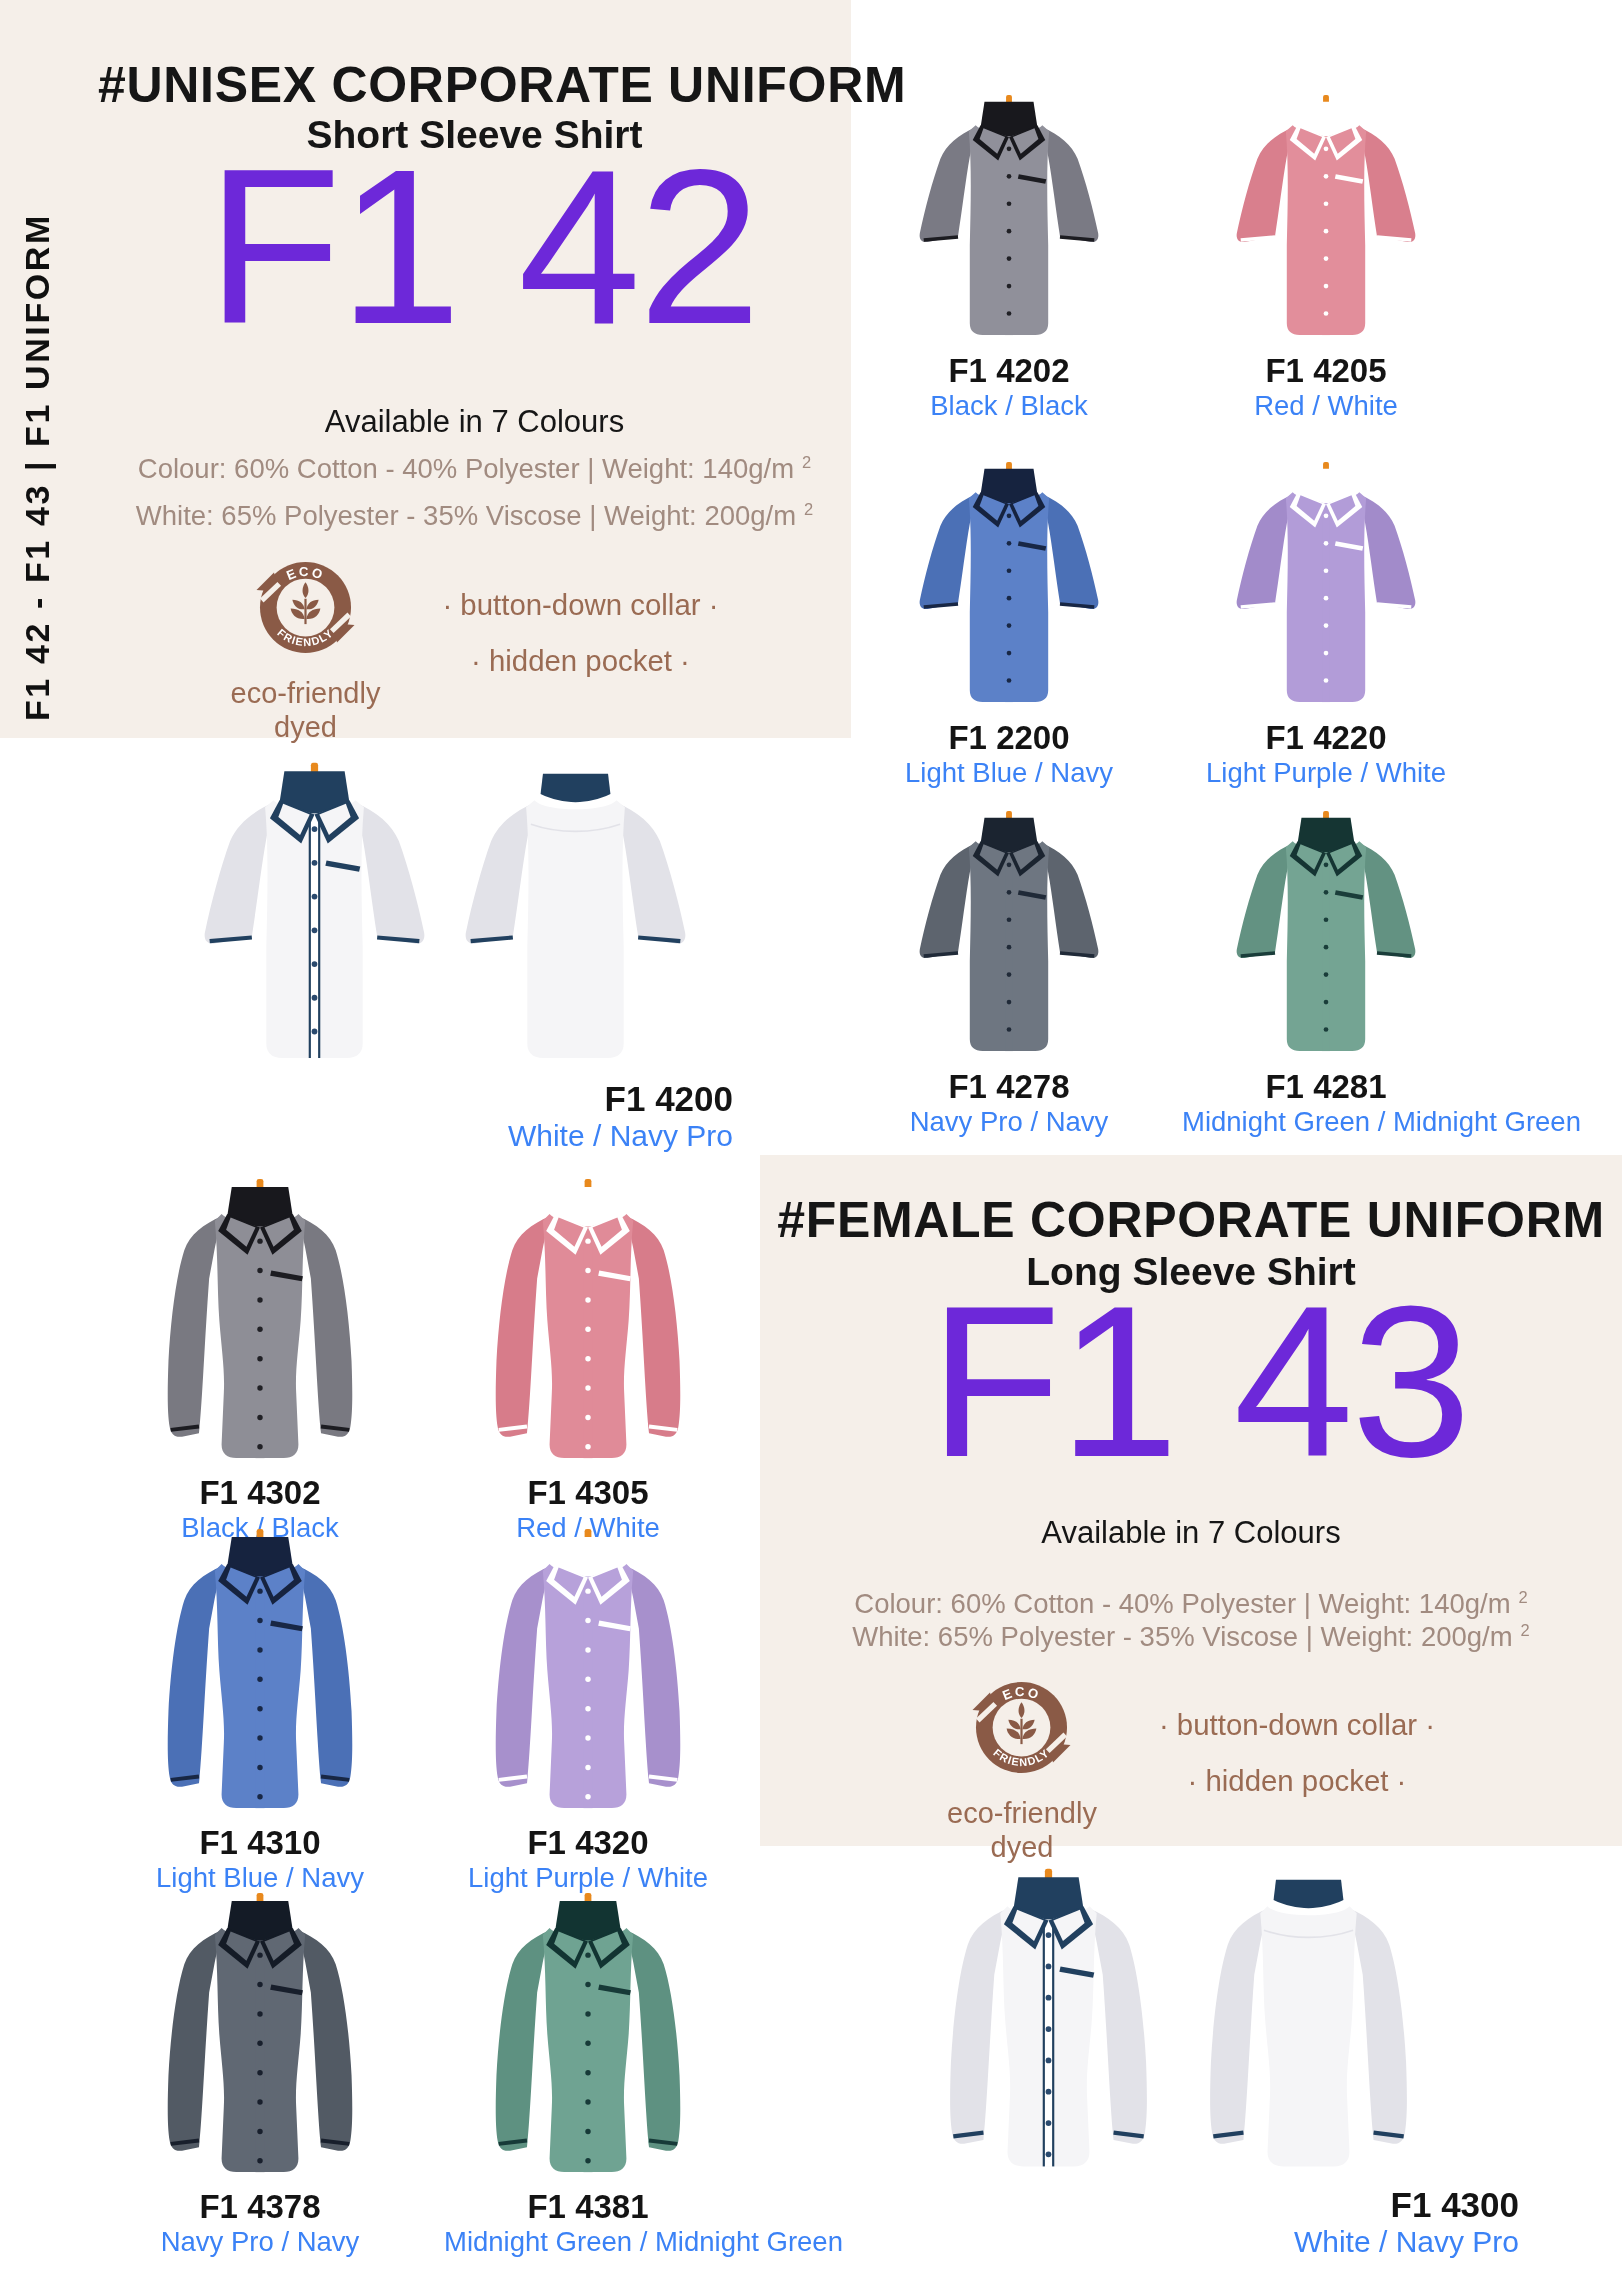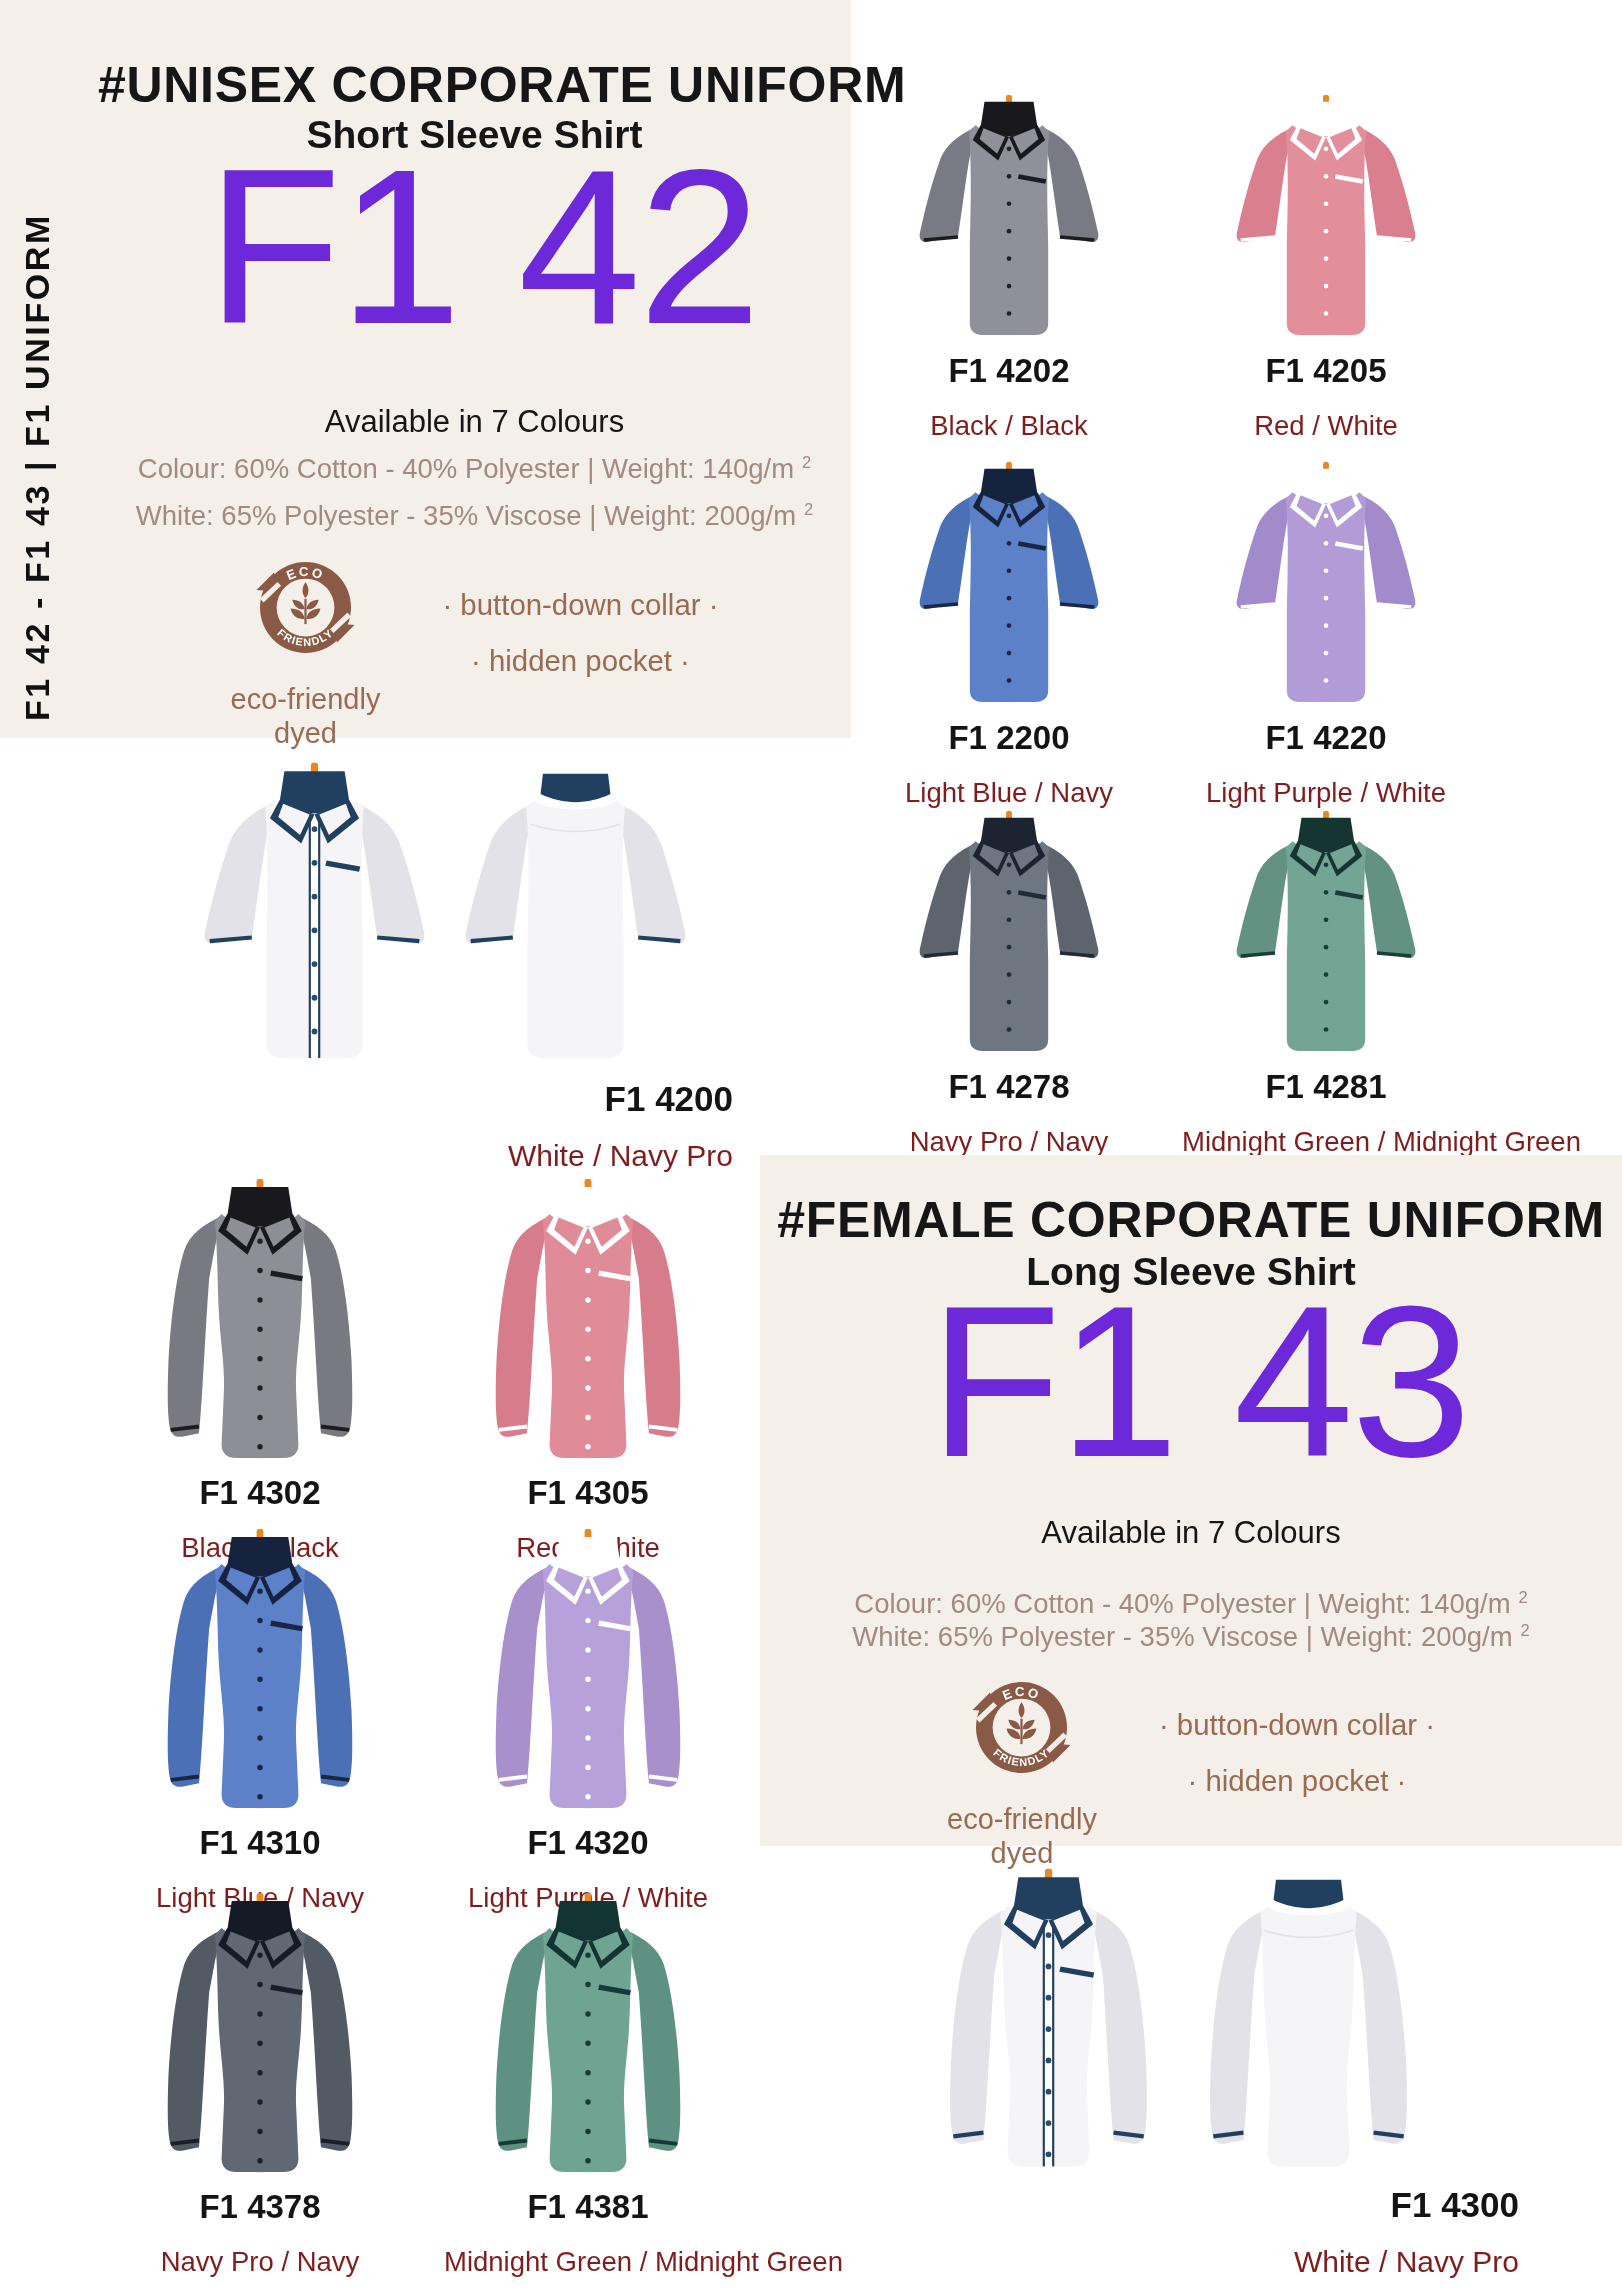--- a/index.html
+++ b/index.html
@@ -40,36 +40,36 @@
   .panel-female .sec-sub{top:95px}
   .panel-female .bigcode{top:113px}
   .panel-female .avail{top:360px}
   .panel-female .fabric.f1{top:433px}
   .panel-female .fabric.f2{top:466px}
   .panel-female .eco-row{top:520px}
 
   .eco-row{position:absolute;left:0;right:0;display:flex;justify-content:center;align-items:flex-start;gap:62px}
   .eco-block{text-align:center}
   .eco-badge svg{display:block;margin:0 auto}
-  .eco-cap{color:var(--brown);font-size:29px;line-height:1.18;margin-top:22px}
+  .eco-cap{color:var(--brown);font-size:29px;line-height:1.18;margin-top:16px}
   .features{padding-top:33px;text-align:center}
   .feat{color:var(--brown);font-size:29.4px;white-space:nowrap}
   .feat + .feat{margin-top:22px}
 
   .vlabel{position:absolute;left:18.3px;top:60px;height:661px;writing-mode:vertical-rl;
     transform:rotate(180deg);font-size:34px;font-weight:700;letter-spacing:2.6px;color:#101010;white-space:nowrap}
 
   .card{position:absolute;width:288px;text-align:center}
   .fig{display:flex;justify-content:center;align-items:flex-end;margin-bottom:9.2px}
   .card.short .fig{height:255px}
   .card.long .fig{height:294px}
   .shirt svg{display:block}
 
   .pcode{font-size:33px;font-weight:700;color:#141414}
-  .pcolor{font-size:27.5px;color:#7f1d1d;margin-top:20px;white-space:nowrap}
+  .pcolor{font-size:27.5px;color:#3b82f6;margin-top:0;white-space:nowrap}
 
   .hero{position:absolute;text-align:right}
   .hero-figs{display:flex;justify-content:center;align-items:flex-end;gap:19.6px;margin-bottom:10.5px}
   .hero .fig{height:314px;margin-bottom:0}
   .hero .pcode{font-size:35px}
   .hero .pcolor{font-size:30px}
 </style>
 </head>
 <body>
 

